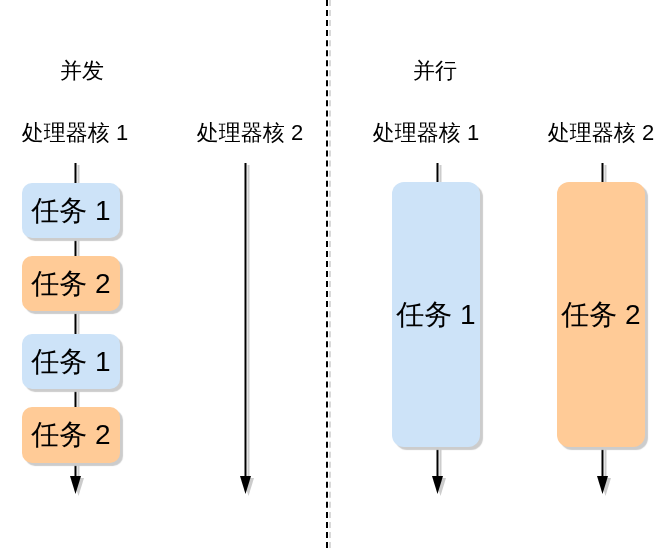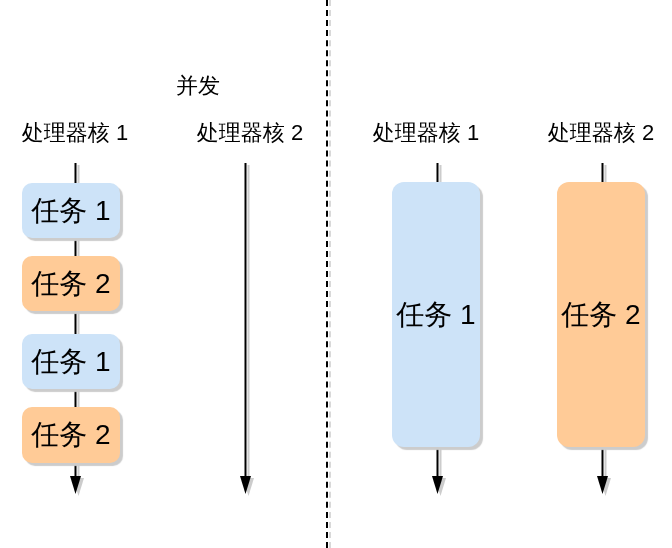--- a/index.html
+++ b/index.html
@@ -10,22 +10,22 @@
   .overlay{position:absolute;left:0;top:0;z-index:1;}
   .arrow{filter:drop-shadow(3px 2px 0px #cccccc);}
   .arrow line{stroke:#000000;stroke-width:2;}
   .arrow polygon{fill:#000000;stroke:none;}
   .divider{
     position:absolute;left:326px;top:0;height:548px;width:0;
     border-left:2px dashed #000000;z-index:0;
     filter:drop-shadow(3px 0px 0px #d9d9d9);
   }
   .title{
-    position:absolute;width:160px;text-align:right;
-    font-size:22px;line-height:26px;z-index:2;margin-top:15px;
+    position:absolute;width:160px;text-align:left;
+    font-size:22px;line-height:26px;z-index:2;
   }
   .core-label{
     position:absolute;width:160px;text-align:center;
     font-size:22px;line-height:26px;z-index:2;white-space:nowrap;
   }
   .task{
     position:absolute;border-radius:10px;z-index:2;
     display:flex;align-items:center;justify-content:center;
     font-size:28px;box-shadow:3px 3px 1px #cccccc;
   }
@@ -52,20 +52,21 @@
     </g>
     <g class="arrow">
       <line x1="602.5" y1="163" x2="602.5" y2="478"></line>
       <polygon points="597,476 608,476 602.5,494"></polygon>
     </g>
   </svg>
 
   <div class="divider"></div>
 
   <div class="title" style="left:60px;top:58px;">并发</div>
+  <div class="title" style="left:413px;top:58px;">并行</div>
 
   <div class="core-label" style="left:-5px;top:120px;">处理器核 1</div>
   <div class="core-label" style="left:170px;top:120px;">处理器核 2</div>
   <div class="core-label" style="left:346px;top:120px;">处理器核 1</div>
   <div class="core-label" style="left:521px;top:120px;">处理器核 2</div>
 
   <div class="task small" style="top: 183px; background-color: rgb(205, 227, 248);">任务 1</div>
   <div class="task small" style="top: 256px; background-color: rgb(255, 203, 151);">任务 2</div>
   <div class="task small" style="top: 334px; background-color: rgb(205, 227, 248);">任务 1</div>
   <div class="task small" style="top: 407px; height: 56px; background-color: rgb(255, 203, 151);">任务 2</div>

